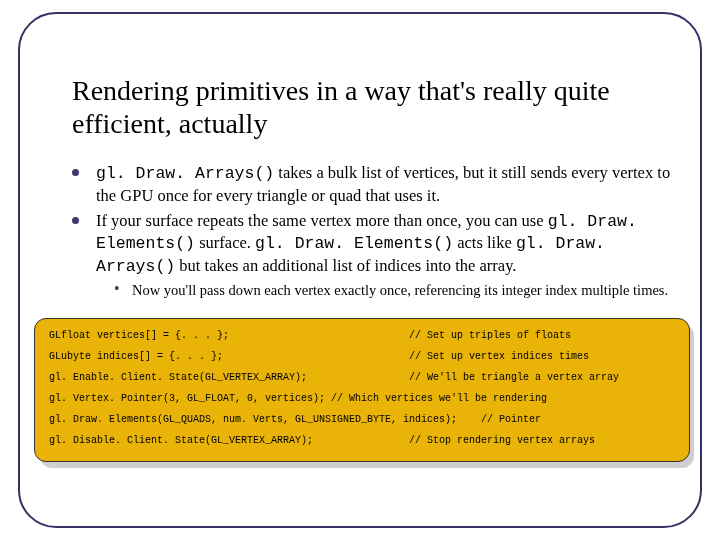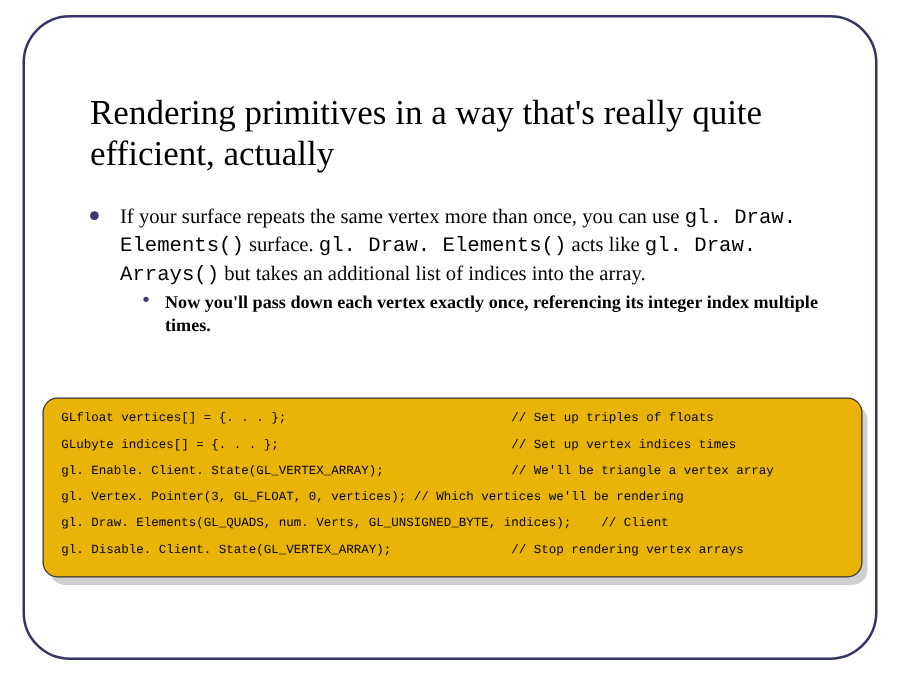--- a/index.html
+++ b/index.html
@@ -52,21 +52,20 @@
     top: 7px;
     width: 7px;
     height: 7px;
     background: #3a3a6b;
     border-radius: 50%;
   }
   .sub-bullets {
     list-style: none;
     margin-left: 42px;
     margin-top: 2px;
-    font-weight: bold;
   }
   .sub-bullet {
     position: relative;
     font-size: 14.5px;
     line-height: 1.28;
     padding-left: 18px;
     color: #000;
   }
   .sub-bullet::before {
     content: "•";
@@ -113,31 +112,34 @@
 </head>
 <body>
 
 <div class="slide-frame"></div>
 
 <div class="content">
   <h1 class="title">Rendering primitives in a way that's really quite efficient, actually</h1>
 
   <ul class="bullets">
     <li class="bullet">
+      <span class="mono">gl. Draw. Arrays()</span><span> takes a bulk list of vertices, but it still sends every vertex to the GPU once for every triangle or quad that uses it.</span>
+    </li>
+    <li class="bullet">
       <span>If your surface repeats the same vertex more than once, you can use </span><span class="mono">gl. Draw. Elements()</span><span> surface. </span><span class="mono">gl. Draw. Elements()</span><span> acts like </span><span class="mono">gl. Draw. Arrays()</span><span> but takes an additional list of indices into the array.</span>
     </li>
   </ul>
   <ul class="sub-bullets">
     <li class="sub-bullet">Now you'll pass down each vertex exactly once, referencing its integer index multiple times.</li>
   </ul>
 </div>
 
 <div class="code-box-wrap">
   <div class="code-shadow"></div>
   <div class="code-box">
     <div class="code-line"><span class="c1">GLfloat vertices[] = {. . . };</span><span class="cc">// Set up triples of floats</span></div>
     <div class="code-line"><span class="c1">GLubyte indices[] = {. . . };</span><span class="cc">// Set up vertex indices times</span></div>
     <div class="code-line"><span class="c1">gl. Enable. Client. State(GL_VERTEX_ARRAY);</span><span class="cc">// We'll be triangle a vertex array</span></div>
     <div class="code-line"><span>gl. Vertex. Pointer(3, GL_FLOAT, 0, vertices); </span><span class="cc">// Which vertices we'll be rendering</span></div>
-    <div class="code-line"><span>gl. Draw. Elements(GL_QUADS, num. Verts, GL_UNSIGNED_BYTE, indices);    </span><span class="cc">// Client</span></div>
+    <div class="code-line"><span>gl. Draw. Elements(GL_QUADS, num. Verts, GL_UNSIGNED_BYTE, indices);    </span><span class="cc">// Pointer</span></div>
     <div class="code-line"><span class="c1">gl. Disable. Client. State(GL_VERTEX_ARRAY);</span><span class="cc">// Stop rendering vertex arrays</span></div>
   </div>
 </div>
 
 </body></html>

